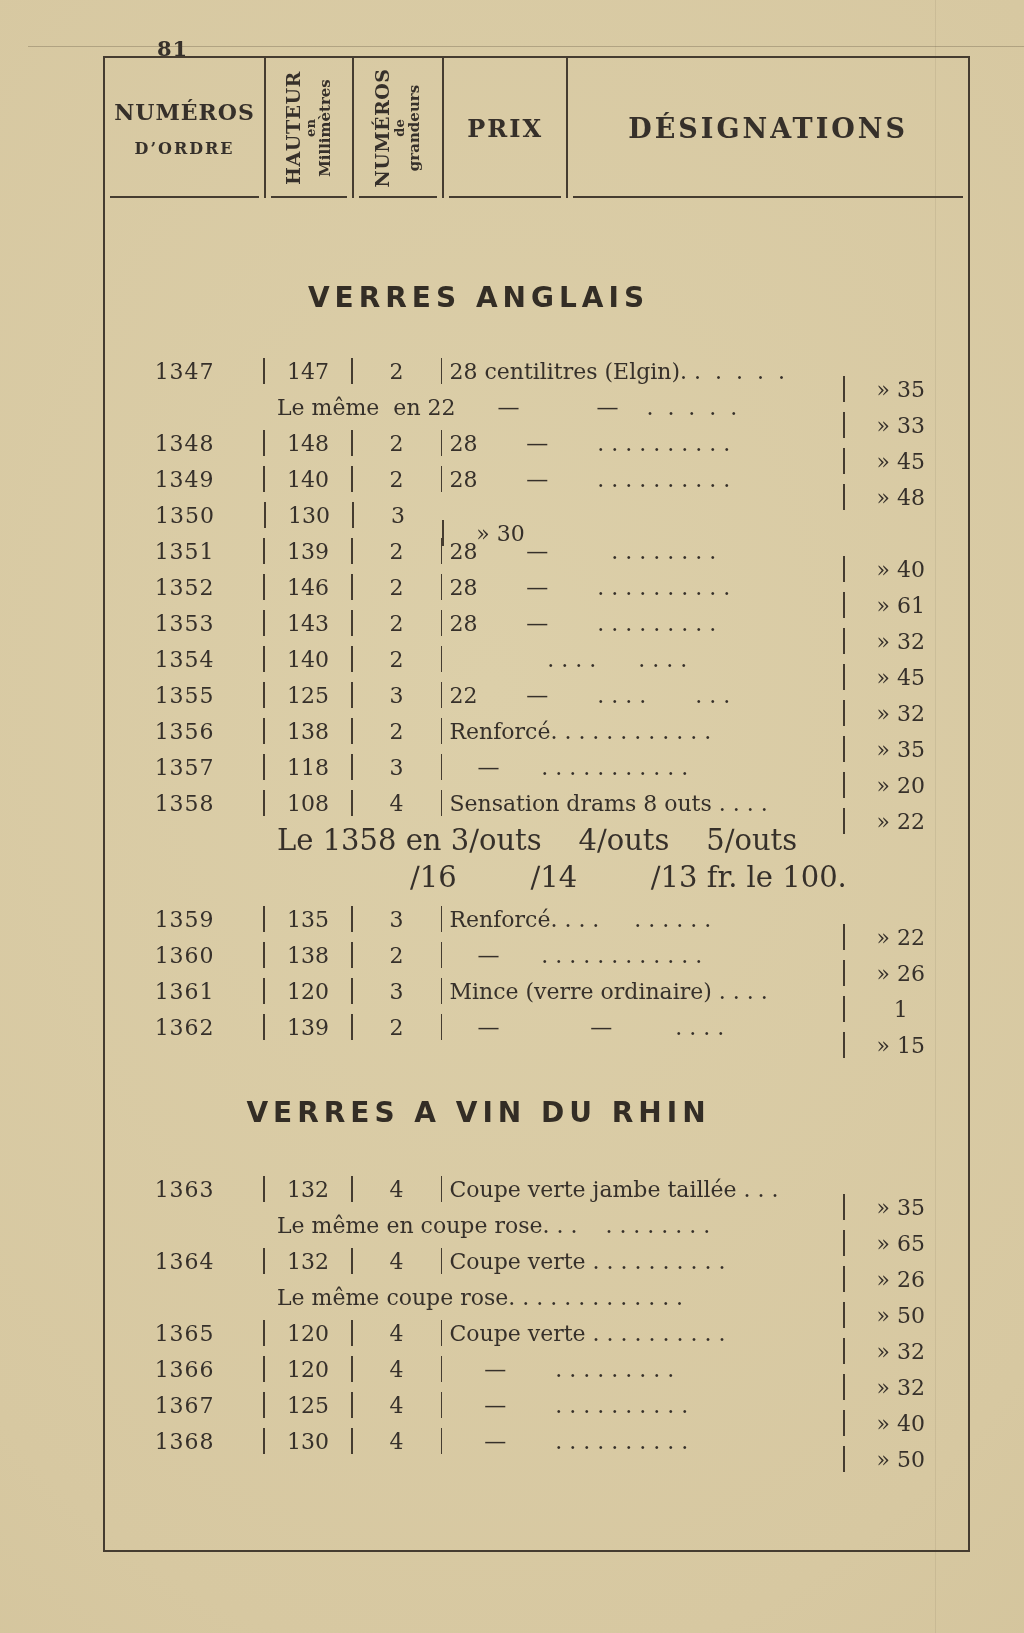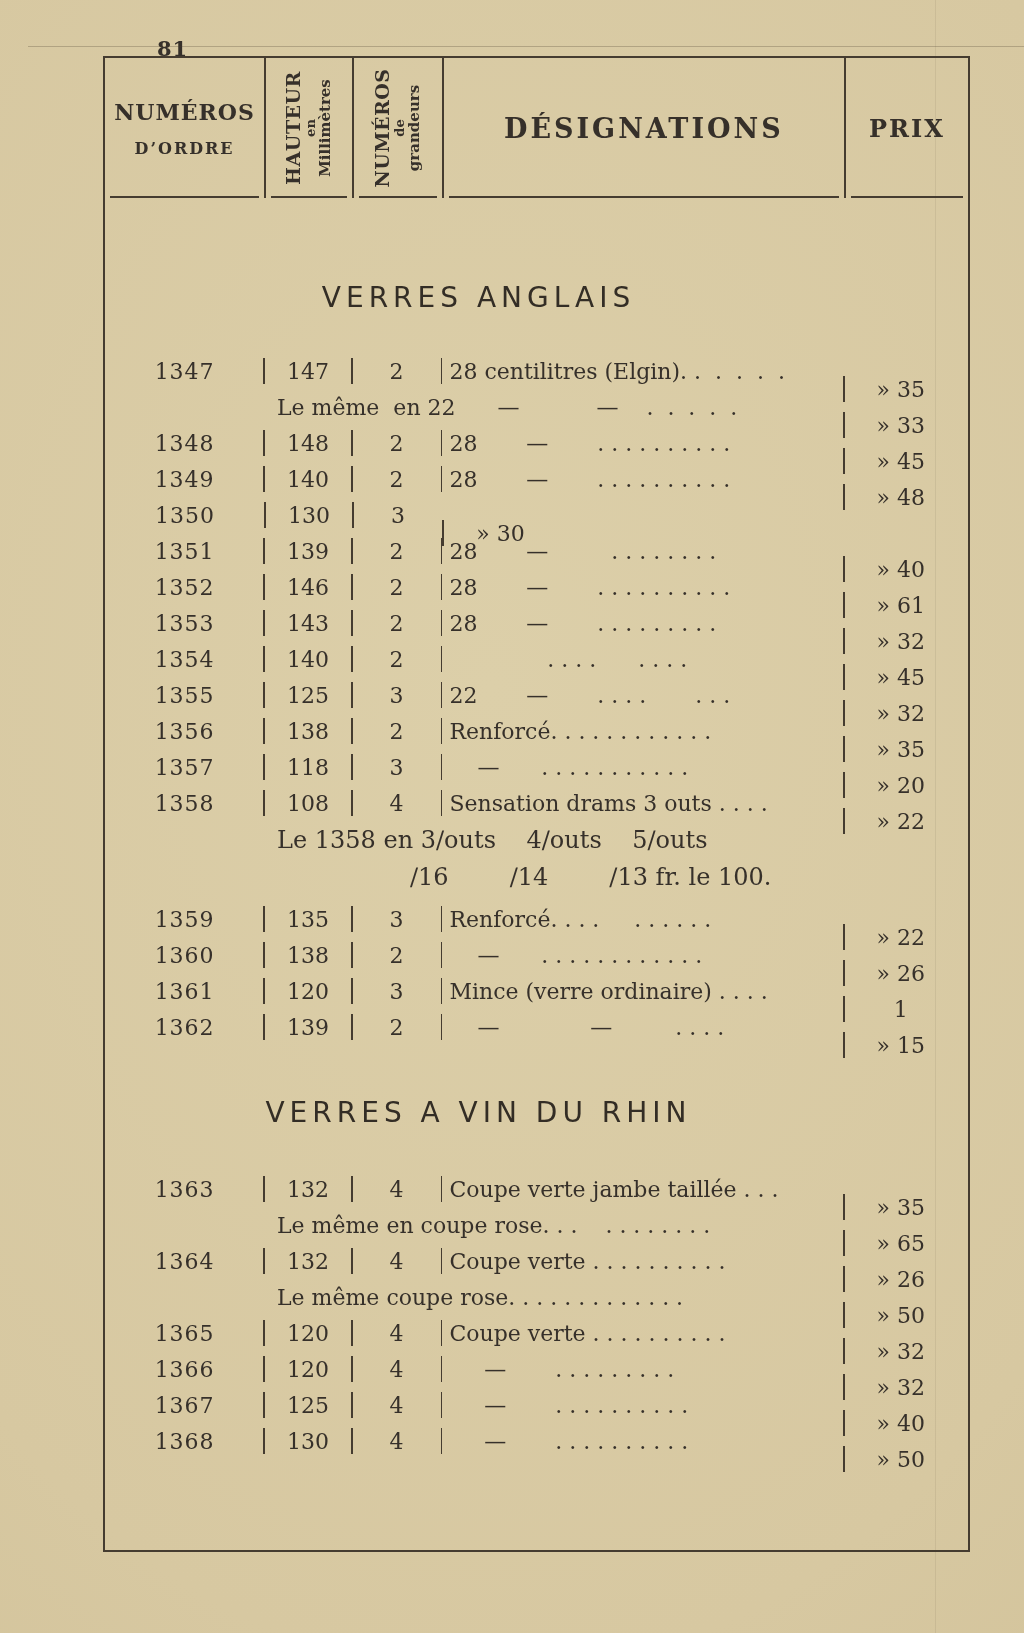--- a/index.html
+++ b/index.html
@@ -54,21 +54,21 @@
   .rot .big{font-size:19px;font-weight:bold;letter-spacing:0.5px;white-space:nowrap;}
   .rot .small{font-size:13px;font-weight:bold;}
   .rot .med{font-size:15px;font-weight:bold;white-space:nowrap;}
   .th-des-label{font-size:27px;font-weight:bold;letter-spacing:3px;}
   .th-prix-label{font-size:24px;font-weight:bold;letter-spacing:2px;}
   
   .tbody{position:relative;}
   .section-title{
     height:32px;line-height:32px;text-align:center;
     font-family:"DejaVu Sans","Liberation Sans",sans-serif;
-    font-size:28px;font-weight:normal;letter-spacing:5px;
+    font-size:28px;font-weight:bold;letter-spacing:5px;
     padding-right:116px;color:#332d25;
   }
   .row{
     display:flex;height:36px;align-items:center;box-sizing:border-box;
     font-size:22px;
   }
   .cell{position:relative;box-sizing:border-box;height:100%;
     display:flex;align-items:center;justify-content:center;}
   .c-num{width:160px;font-weight:500;letter-spacing:1px;}
   .c-h{width:88px;}
@@ -79,21 +79,21 @@
     content:"";position:absolute;left:-1px;top:5px;bottom:5px;
     border-left:2px solid #453c30;
   }
   .note-text{
     width:742px;box-sizing:border-box;height:100%;
     display:flex;align-items:center;
     padding-left:172px;white-space:pre;overflow:hidden;
   }
   .frac-line{
     height:37px;display:flex;align-items:center;white-space:pre;
-    font-size:24px;box-sizing:border-box;
+    font-size:29px;box-sizing:border-box;
   }
   .frac1{padding-left:172px;}
   .frac2{padding-left:305px;}
   .spacer-title1{height:84px;}
   .spacer-after-title1{height:39px;}
   .spacer-before-1359{height:6px;}
   .spacer-title2{height:52px;}
   .spacer-after-title2{height:42px;}
 </style>
 </head>
@@ -117,25 +117,25 @@
         <span class="med">Millimètres</span>
       </div>
     </div>
     <div class="th th-grand">
       <div class="rot">
         <span class="big">NUMÉROS</span>
         <span class="small">de</span>
         <span class="med">grandeurs</span>
       </div>
     </div>
+    <div class="th th-prix">
+      <span class="th-prix-label">PRIX</span>
+    </div>
     <div class="th th-des">
       <span class="th-des-label">DÉSIGNATIONS</span>
-    </div>
-    <div class="th th-prix">
-      <span class="th-prix-label">PRIX</span>
     </div>
   </div>
 
   <div class="tbody" id="tbody">
       <div class="spacer-title1"></div>
       <div class="section-title">VERRES ANGLAIS</div>
       <div class="spacer-after-title1"></div>
       <div class="row">
         <div class="cell c-num">1347</div>
         <div class="cell c-h tick">147</div>
@@ -213,21 +213,21 @@
         <div class="cell c-num">1357</div>
         <div class="cell c-h tick">118</div>
         <div class="cell c-g tick">3</div>
         <div class="cell c-des tick">    —      . . . . . . . . . . .</div>
         <div class="cell c-prix tick">» 20</div>
       </div>
       <div class="row">
         <div class="cell c-num">1358</div>
         <div class="cell c-h tick">108</div>
         <div class="cell c-g tick">4</div>
-        <div class="cell c-des tick">Sensation drams 3 outs . . . .</div>
+        <div class="cell c-des tick">Sensation drams 8 outs . . . .</div>
         <div class="cell c-prix tick">» 22</div>
       </div>
       <div class="frac-line frac1">Le 1358 en 3∕outs    4∕outs    5∕outs</div>
       <div class="frac-line frac2">∕16        ∕14        ∕13 fr. le 100.</div>
       <div class="spacer-before-1359"></div>
       <div class="row">
         <div class="cell c-num">1359</div>
         <div class="cell c-h tick">135</div>
         <div class="cell c-g tick">3</div>
         <div class="cell c-des tick">Renforcé. . . .     . . . . . .</div>

